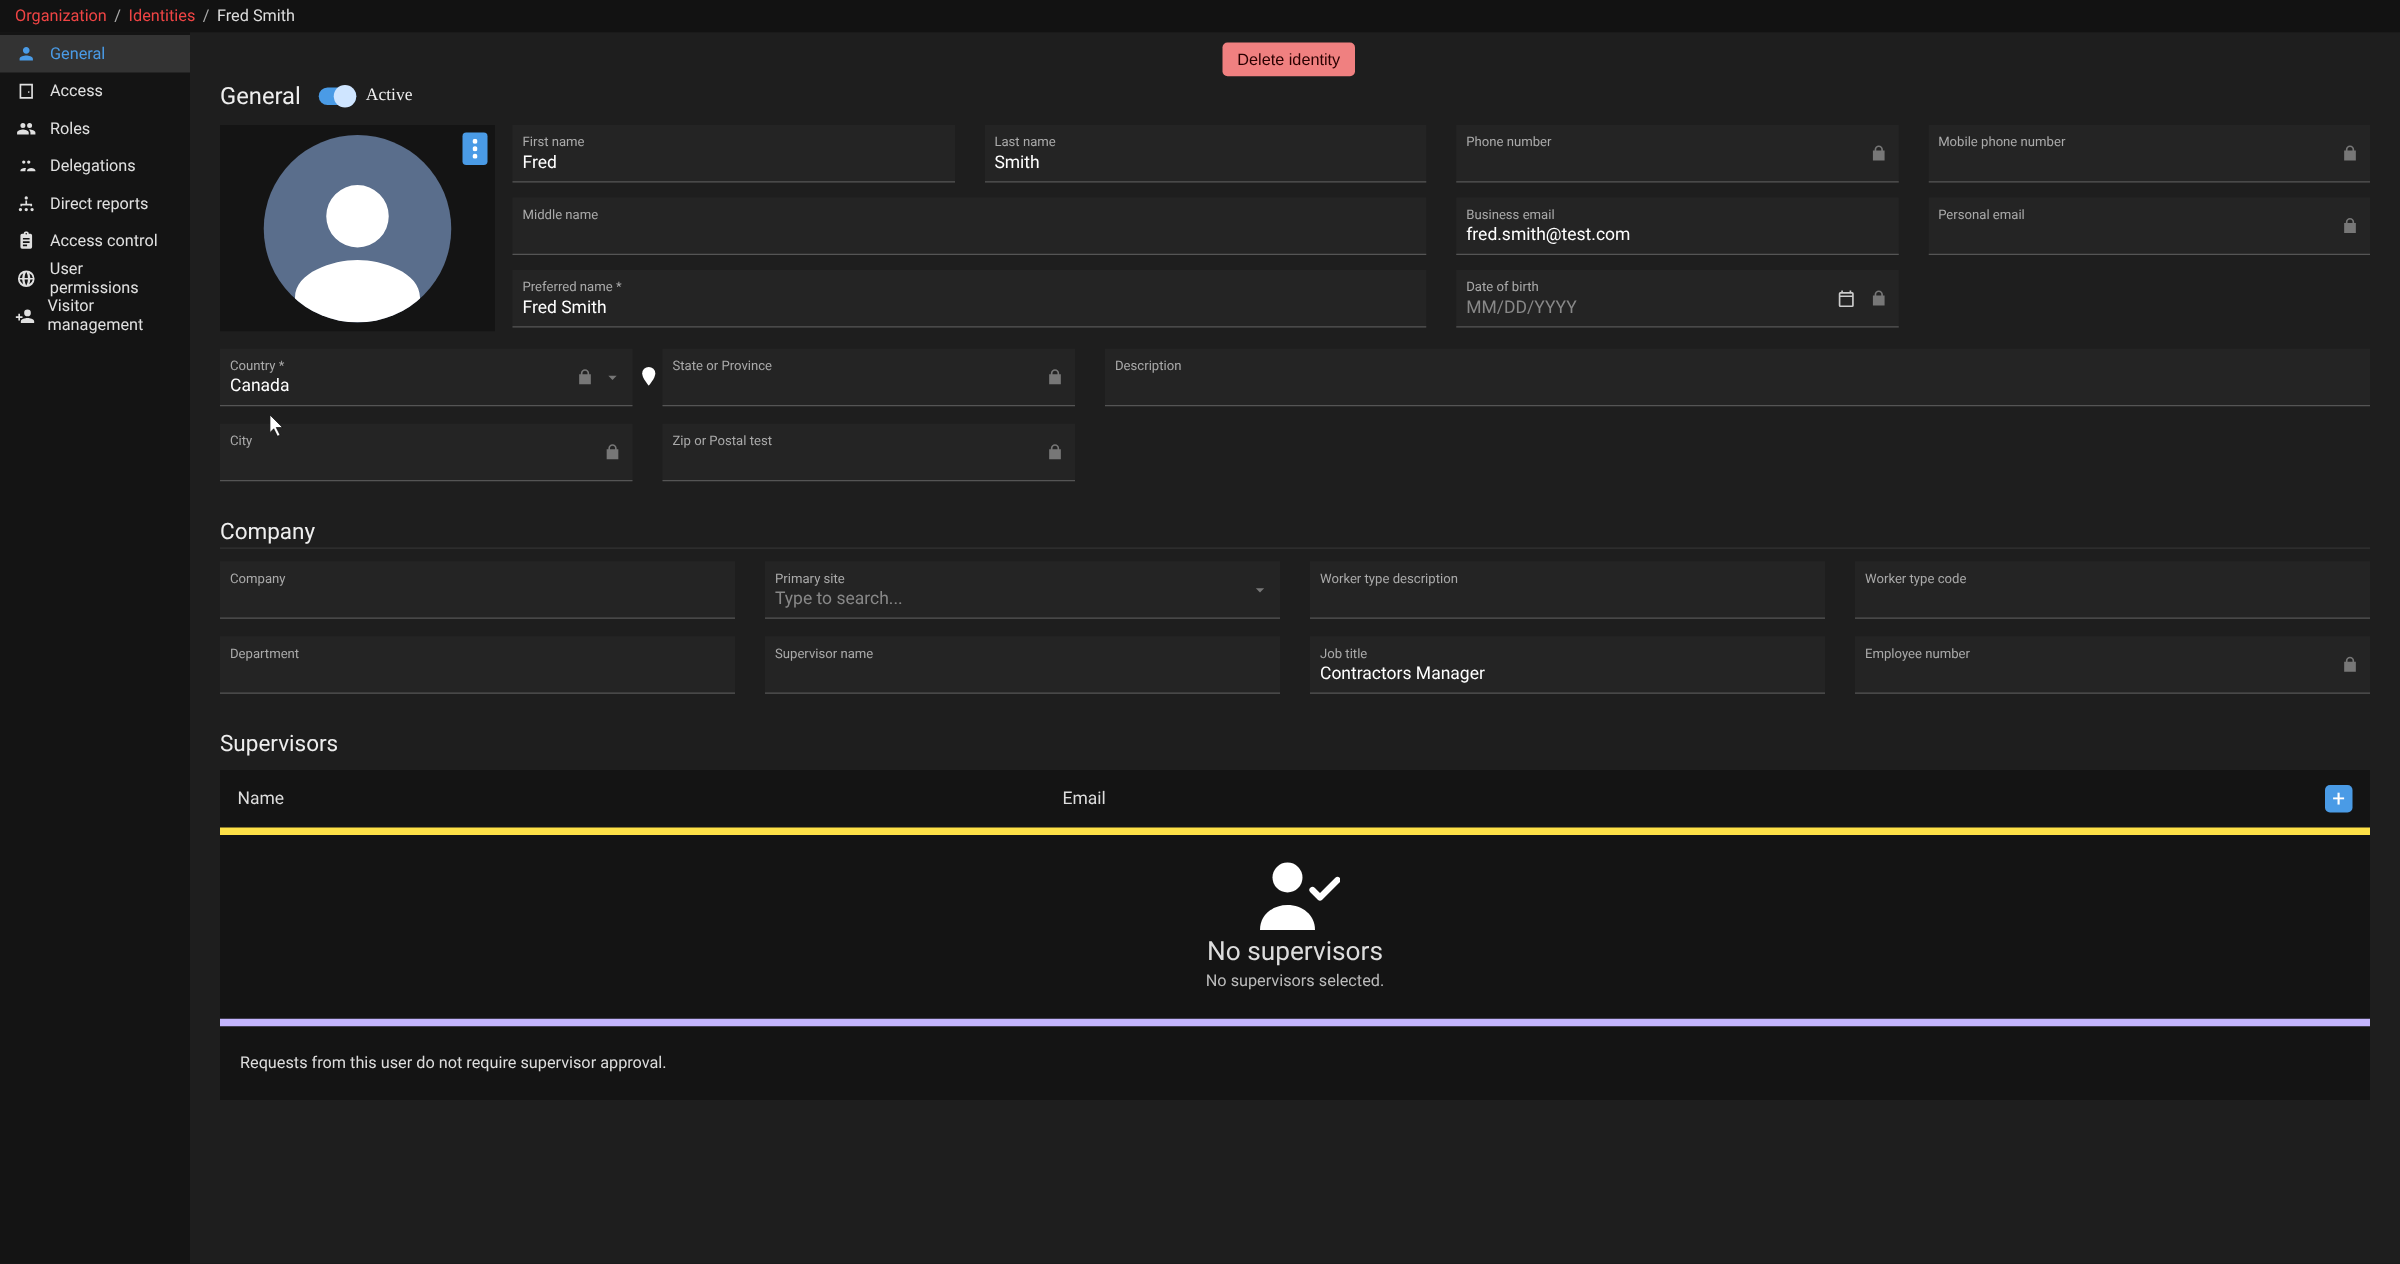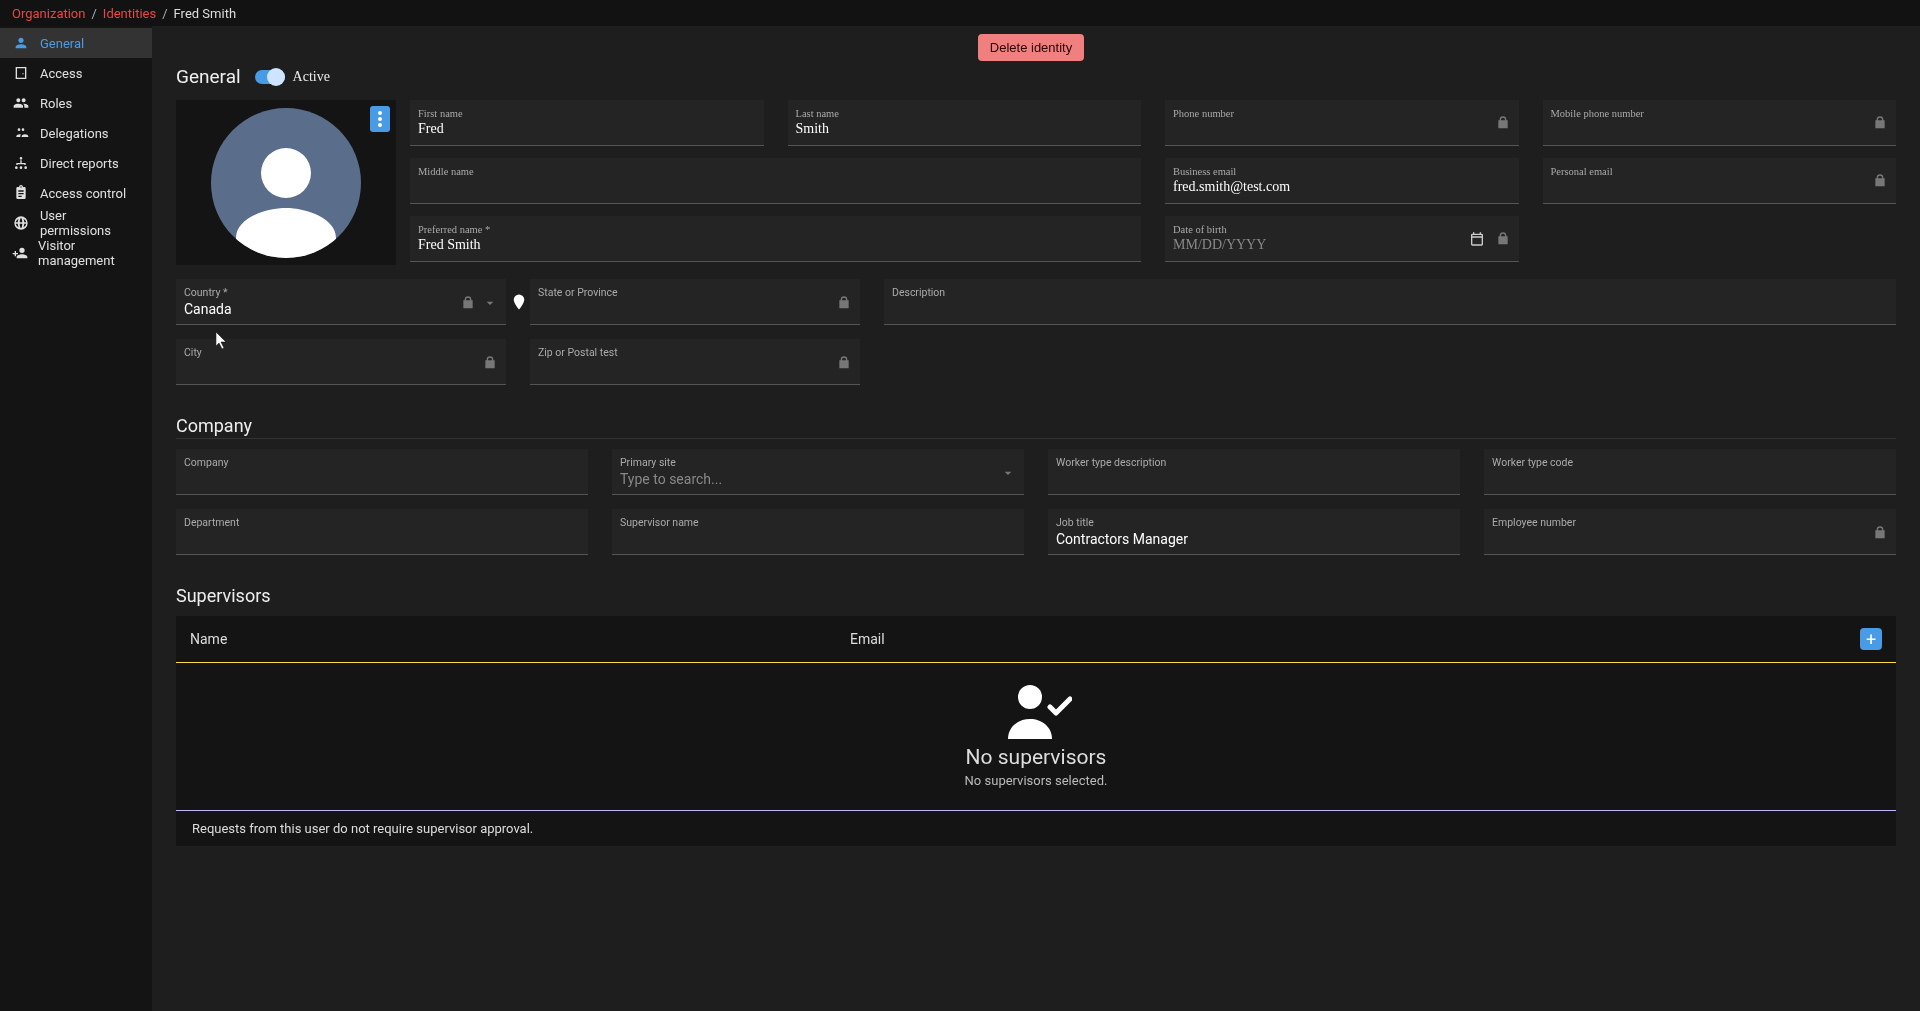--- a/index.html
+++ b/index.html
@@ -90,21 +90,21 @@
     width: 30px; height: 14px; border-radius: 10px; background: #4a9be6;
     position: relative; margin-right: 8px;
   }
   .toggle::after {
     content: ""; position: absolute; right: 0; top: -2px;
     width: 18px; height: 18px; border-radius: 50%; background: #cfe5ff;
   }
   .toggle-label { font-size: 14px; color: #eee; font-family: Liberation Serif, serif; }
 
   
-  .gen-grid { display: grid; grid-template-columns: 220px 1fr; gap: 14px; align-items: start; font-family: Liberation Serif, serif; }
+  .gen-grid { display: grid; grid-template-columns: 220px 1fr; gap: 14px; align-items: start; }
   .avatar-box {
     width: 220px; height: 165px; background: #141414; position: relative;
     display: flex; align-items: center; justify-content: center;
   }
   .avatar-circle {
     width: 150px; height: 150px; border-radius: 50%; background: #5a6e8c;
     display: flex; align-items: flex-end; justify-content: center; overflow: hidden;
   }
   .avatar-circle svg { width: 120px; height: 120px; fill: #fff; }
   .avatar-menu {
@@ -140,35 +140,35 @@
   .row3 { display: grid; grid-template-columns: 330px 330px; gap: 12px 24px; margin-top: 14px; }
 
   .subsection-title { font-size: 18px; color: #eee; margin: 30px 0 2px 0; }
   .subsection-divider { border: none; border-top: 1px solid #333; margin-bottom: 10px; }
 
   .company-grid { display: grid; grid-template-columns: repeat(4, 1fr); gap: 14px 24px; }
 
   .supervisors-box { background: #141414; margin-top: 10px; padding: 0; }
   .sup-head {
     display: flex; align-items: center; padding: 12px 14px; font-size: 14px; color: #ddd;
-    border-bottom: 1px solid #fde047;
+    border-bottom: 6px solid #fde047;
   }
   .sup-head .col-name { flex: 0 0 660px; }
   .sup-head .col-email { flex: 1; }
   .add-btn {
     width: 22px; height: 22px; background: #4a9be6; color: #fff; border-radius: 4px;
     display: flex; align-items: center; justify-content: center; cursor: pointer; font-size: 18px;
   }
   .sup-empty {
     display: flex; flex-direction: column; align-items: center; padding: 20px 0 22px 0;
   }
   .sup-empty svg { width: 72px; height: 56px; fill: #fff; }
   .sup-empty-title { font-size: 21px; color: #ddd; margin-top: 6px; }
   .sup-empty-sub { font-size: 13px; color: #bbb; margin-top: 4px; }
-  .sup-note { padding: 10px 16px; font-size: 13px; color: #ddd; border-top: 1px solid #c4b5fd; }
+  .sup-note { padding: 22px 16px; font-size: 13px; color: #ddd; border-top: 6px solid #c4b5fd; }
 
   
   .cursor { position: absolute; left: 64px; top: 306px; pointer-events: none; }
   .cursor svg { width: 12px; height: 18px; }
 </style>
 </head>
 <body>
 
 <div class="breadcrumb">
   <a href="#">Organization</a>

